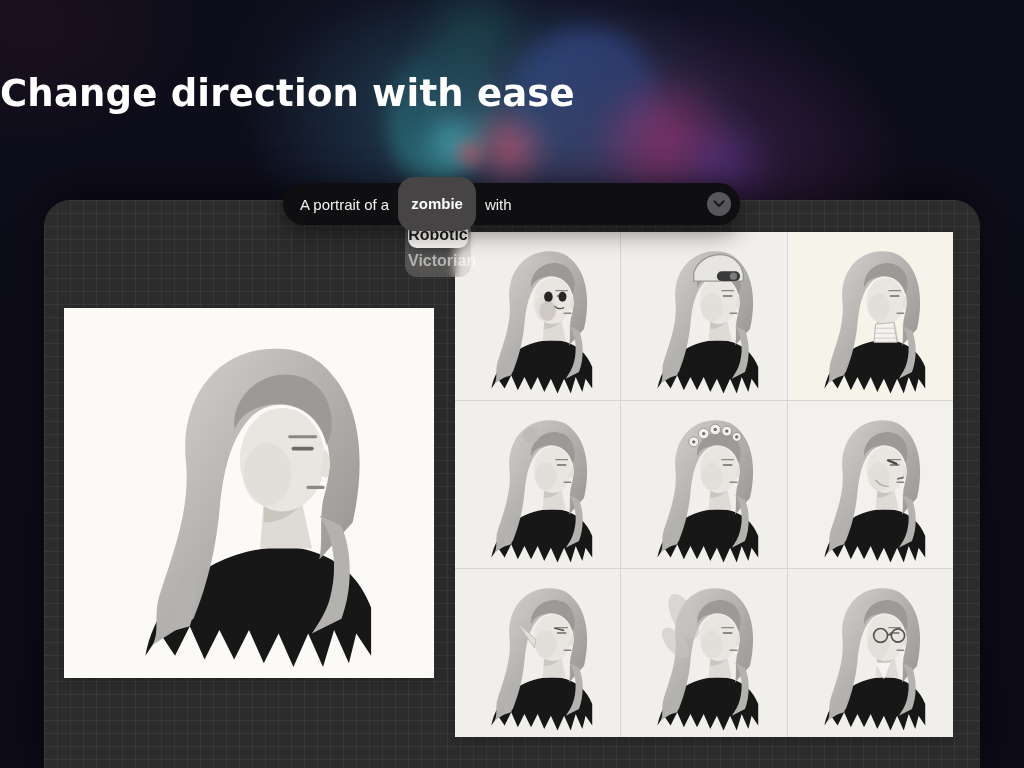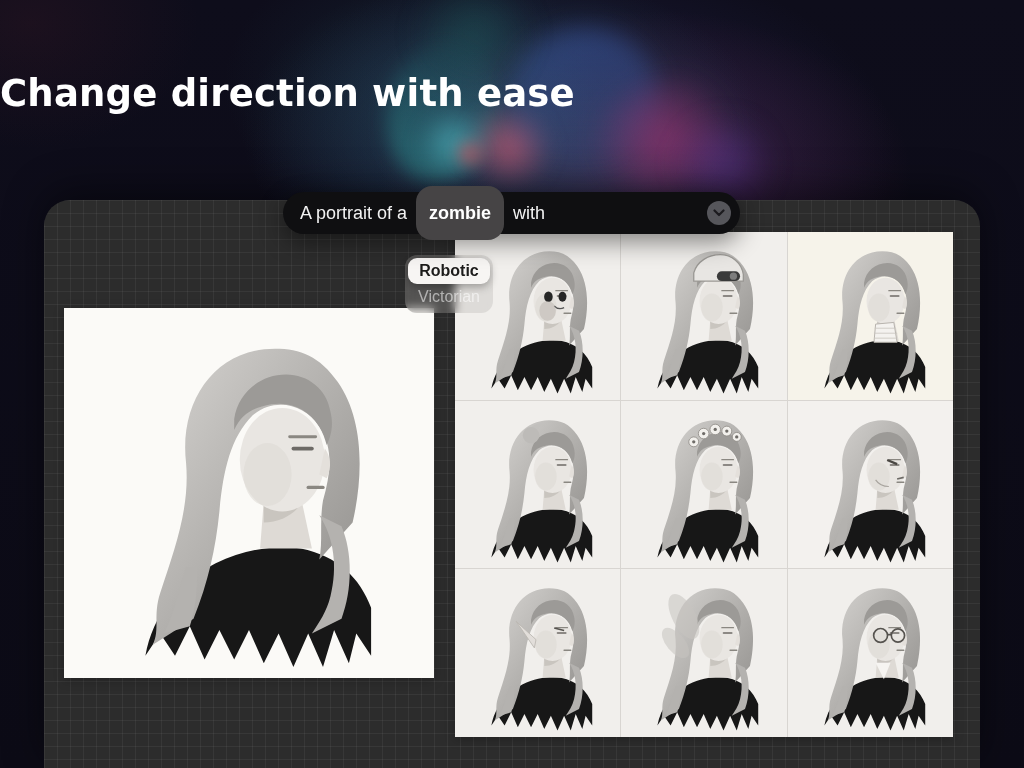--- a/index.html
+++ b/index.html
@@ -66,47 +66,47 @@
     display:grid;grid-template-columns:1fr 1fr 1fr;grid-template-rows:1fr 1fr 1fr;
     gap:1px;background:#d8d5d1;box-shadow:0 2px 10px rgba(0,0,0,0.25);
   }
   .cell{background:#f1efec;overflow:hidden;}
   .cell:nth-child(3){background:#f6f3ea;}
   .cell:nth-child(6){background:#f3f1ee;}
   .cell svg{width:100%;height:100%;display:block;}
 
   
   .bar{
-    position:absolute;left:283px;top:192px;width:457px;height:42px;z-index:8;
+    position:absolute;left:283px;top:183px;width:457px;height:42px;z-index:8;
     background:#0f0f11;border-radius:21px;
     display:flex;align-items:center;gap:9px;padding:0 9px 0 17px;box-sizing:border-box;
-    color:#f2f2f2;font-size:18px;
+    color:#f2f2f2;font-size:15px;
     box-shadow:0 8px 24px rgba(0,0,0,0.45);
   }
   .wpill{
     background:#464445;color:#ffffff;font-weight:700;
     padding:16px 13px;border-radius:16px;line-height:22px;
   }
   .chev{
     margin-left:auto;width:24px;height:24px;border-radius:50%;background:#56565b;
     display:flex;align-items:center;justify-content:center;flex:0 0 auto;
   }
 
   
   .menu{
-    position:absolute;left:405px;top:219px;width:88px;z-index:7;
+    position:absolute;left:405px;top:219px;width:66px;z-index:7;
     background:rgba(175,172,168,0.30);backdrop-filter:blur(5px);-webkit-backdrop-filter:blur(5px);
-    border-radius:12px;padding:3px;box-sizing:border-box;margin-top:36px;
+    border-radius:12px;padding:3px;box-sizing:border-box;
   }
   .opt{
     height:26px;line-height:26px;border-radius:9px;text-align:center;
     font-size:16px;font-weight:600;white-space:nowrap;
   }
   .opt.active{background:#f7f5f3;color:#1d1c1b;box-shadow:0 3px 8px rgba(0,0,0,0.30);}
-  .opt.dim{color:rgba(255,255,255,0.55);font-weight:400;}
+  .opt.dim{color:rgba(255,255,255,0.55);font-weight:700;}
 </style>
 </head>
 <body>
 
 <div class="stage">
 
   <div class="nebula">
     <div class="ray r1"></div>
     <div class="ray r2"></div>
     <div class="ray r3"></div>

